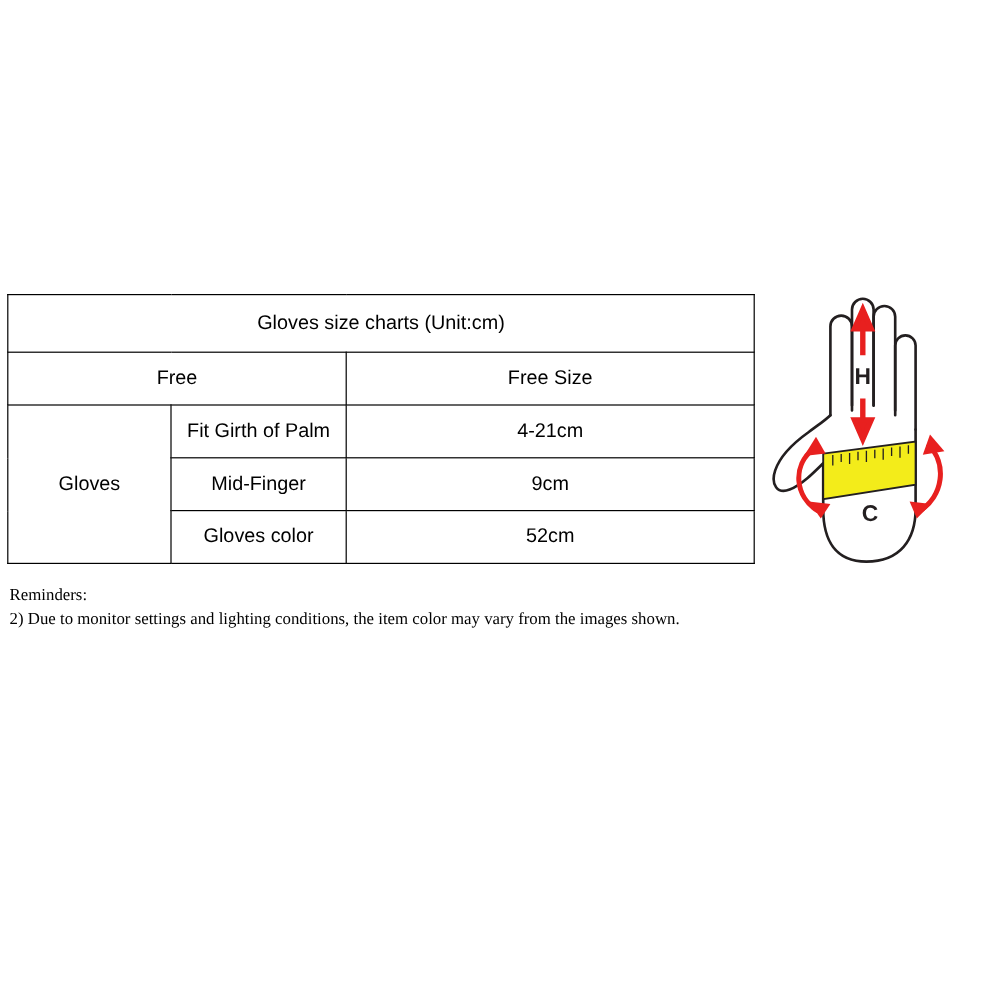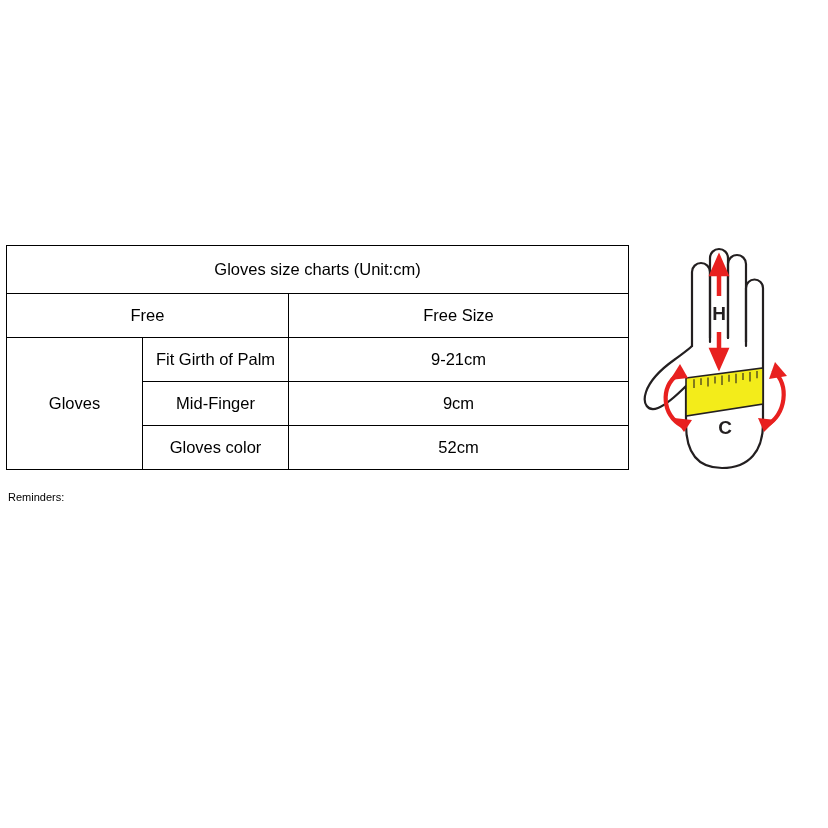--- a/index.html
+++ b/index.html
@@ -51,23 +51,24 @@
   .col-a { width: 136px; }
   .col-b { width: 146px; }
   .col-c { width: 340px; }
 
   
   .reminders {
     position: absolute;
     left: 8px;
     top: 487px;
     width: 600px;
-    font-size: 11px;
+    font-size: 14px;
     line-height: 20px;
     color: #000000;
+    font-family: Liberation Serif, serif;
   }
   .reminders div { white-space: pre-wrap; }
 
   
   .hand-figure {
     position: absolute;
     left: 630px;
     top: 228px;
     width: 196px;
     height: 270px;
@@ -92,36 +93,37 @@
         <tr>
           <td class="chart-title-cell" colspan="3">Gloves size charts (Unit:cm)</td>
         </tr>
         <tr>
           <td colspan="2">Free</td>
           <td>Free Size</td>
         </tr>
         <tr>
           <td rowspan="3">Gloves</td>
           <td>Fit Girth of Palm</td>
-          <td>9-21cm</td>
+          <td>4-21cm</td>
         </tr>
         <tr>
           <td>Mid-Finger</td>
           <td>9cm</td>
         </tr>
         <tr>
           <td>Gloves color</td>
           <td>52cm</td>
         </tr>
       </tbody>
     </table>
   </div>
 
   <div class="reminders">
     <div>Reminders:</div>
+    <div>2) Due to monitor settings and lighting conditions, the item color may vary from the images shown.</div>
   </div>
 
   <div class="hand-figure">
     <svg width="196" height="270" viewBox="0 0 196 270" xmlns="http://www.w3.org/2000/svg">
 
       <g fill="none" stroke="#231f20" stroke-width="2.2" stroke-linecap="round" stroke-linejoin="round">
 
         <path d="M62 118 L62 44 A9 9 0 0 1 80 44 L80 114"></path>
 
         <path d="M80 110 L80 30 A9 9 0 0 1 98 30 L98 110"></path>

